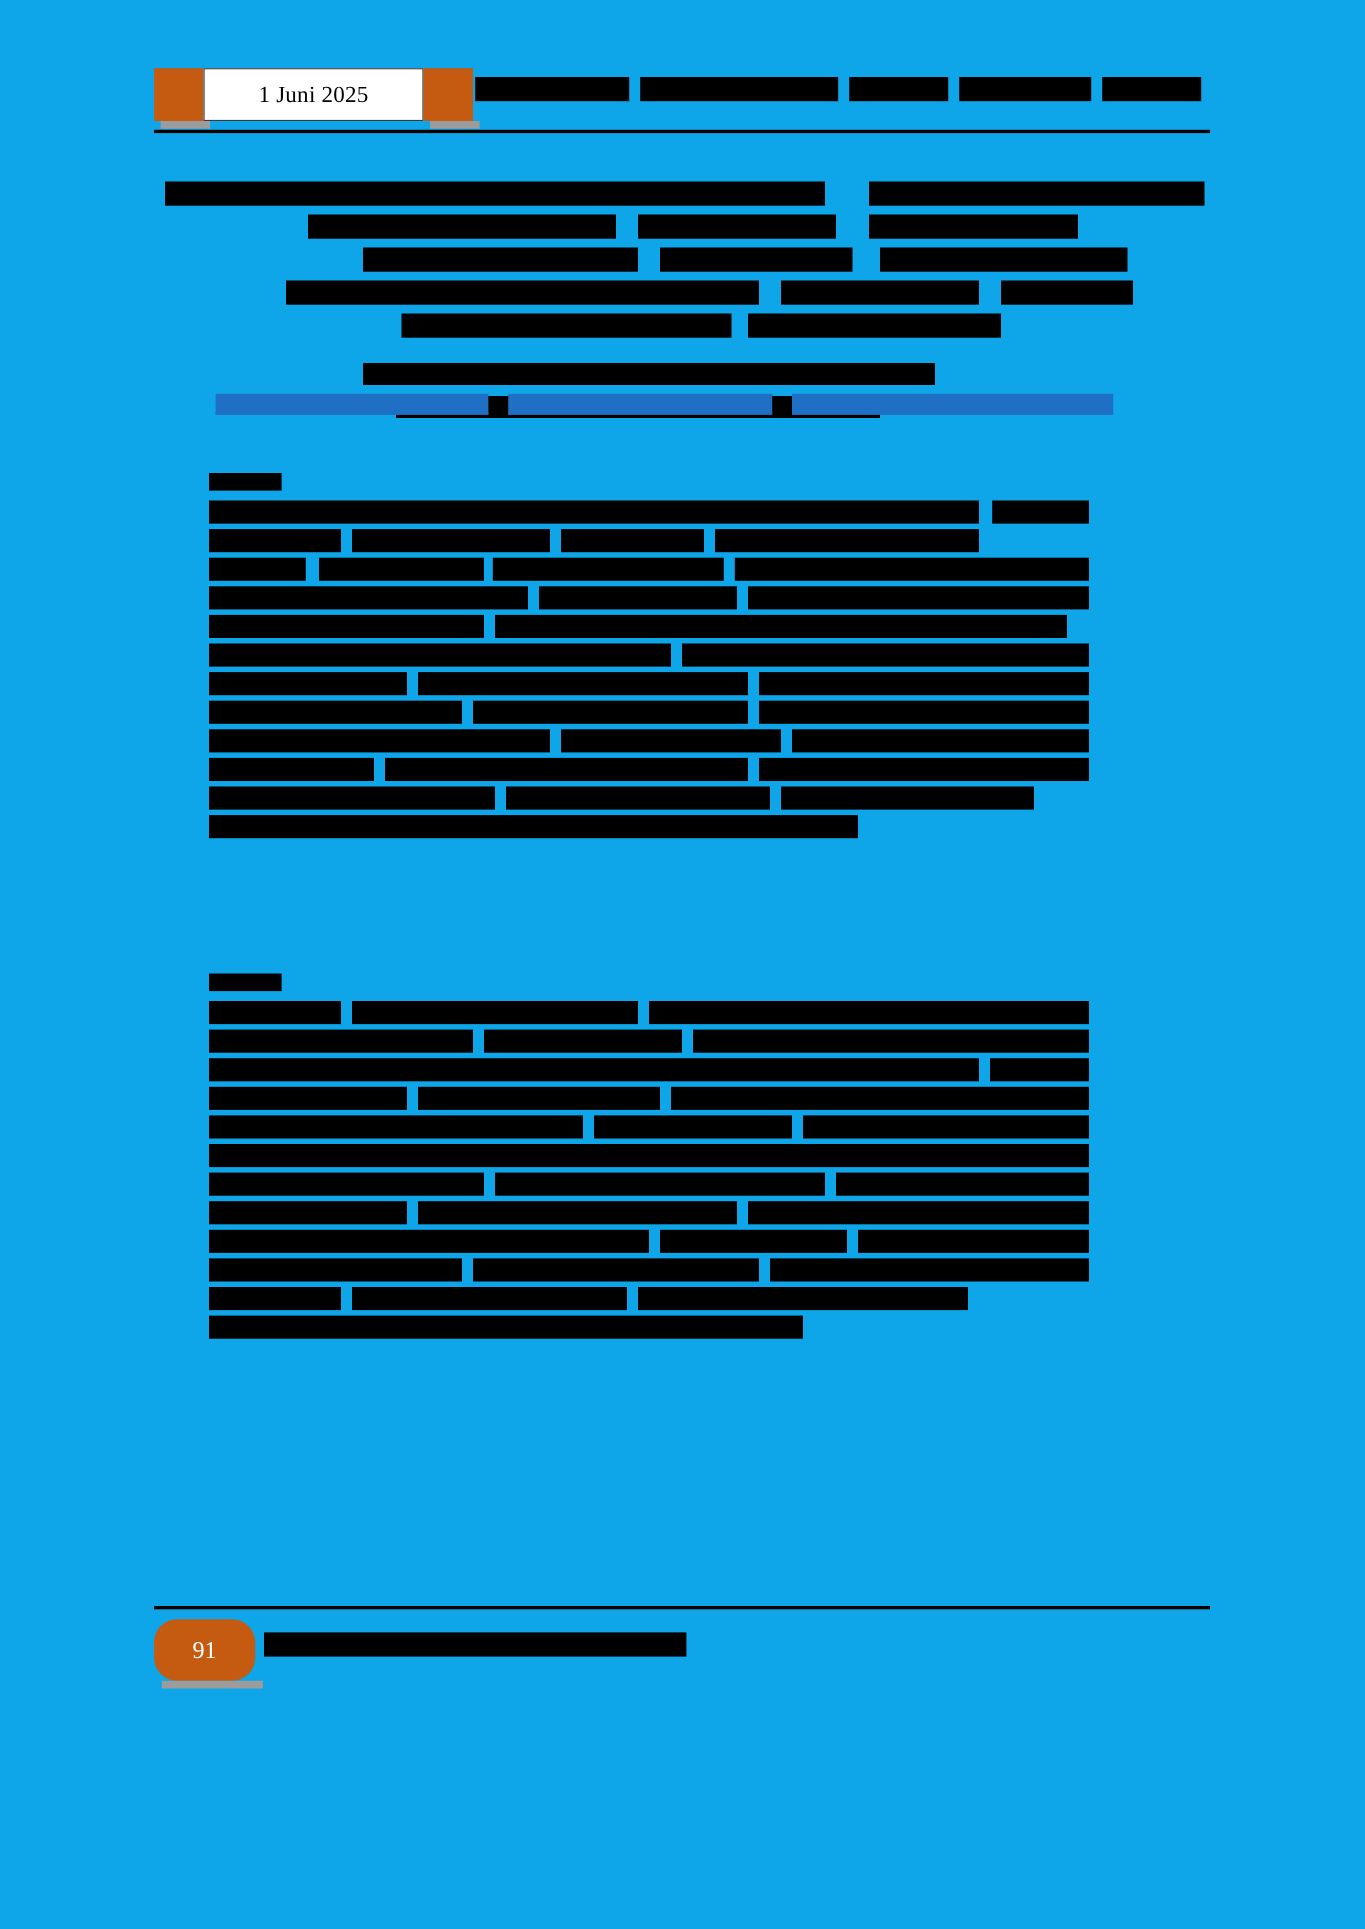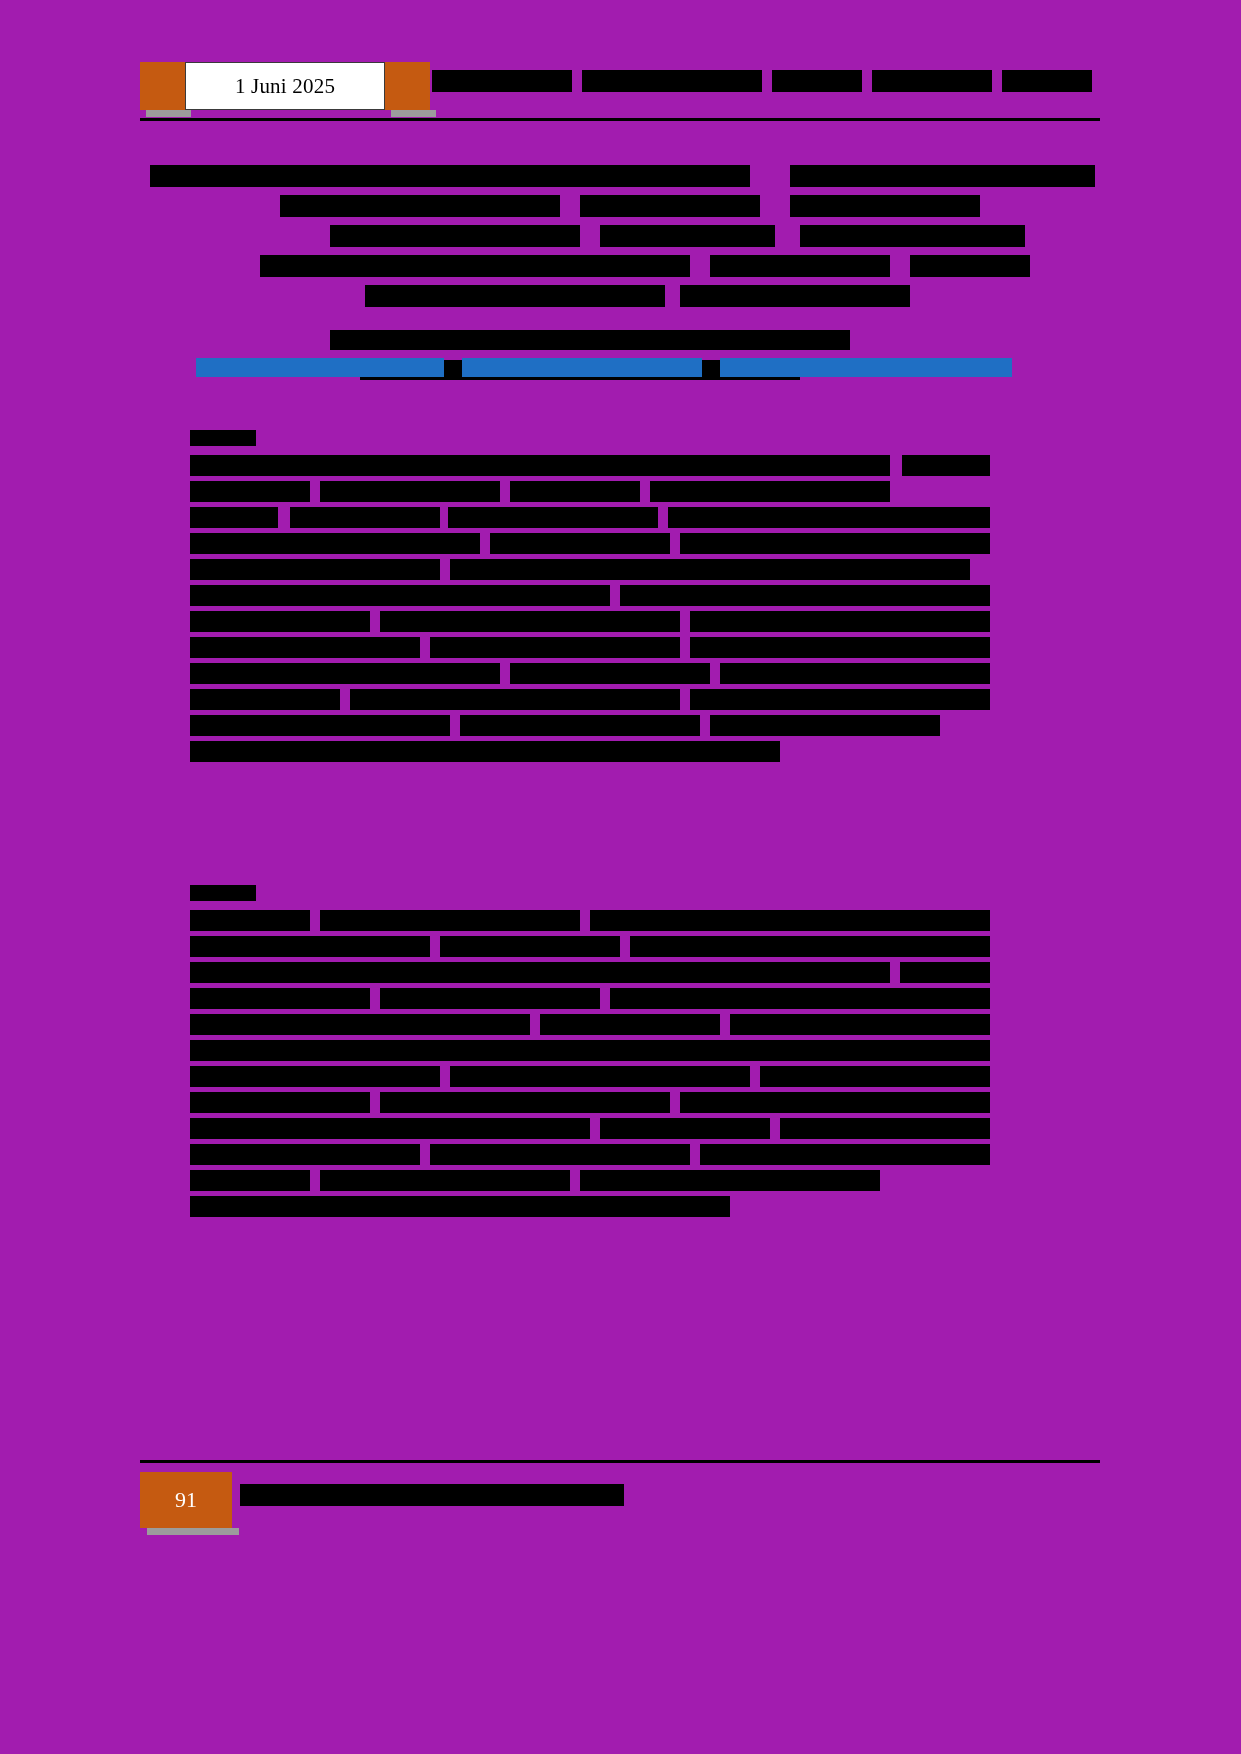--- a/index.html
+++ b/index.html
@@ -12,21 +12,21 @@
     height: 1754px;
     position: relative;
     font-family: "Liberation Serif", serif;
     color: #000000;
     overflow: hidden;
   }
 
   .page {
     position: absolute;
     inset: 0;
-    background: #a21caf;
+    background: #0ea5e9;
   }
 
   
   .header {
     position: absolute;
     left: 140px;
     top: 62px;
     width: 960px;
     height: 58px;
   }
@@ -181,20 +181,21 @@
   .footer-page-box {
     position: absolute;
     left: 0;
     top: 12px;
     width: 92px;
     height: 56px;
     background: #c55a11;
     display: flex;
     align-items: center;
     justify-content: center;
+    border-radius: 21px;
   }
   .footer-page-box span {
     color: #ffffff;
     font-size: 22px;
     font-family: "Liberation Serif", serif;
   }
   .footer-page-box::after {
     content: "";
     position: absolute;
     left: 7px;

